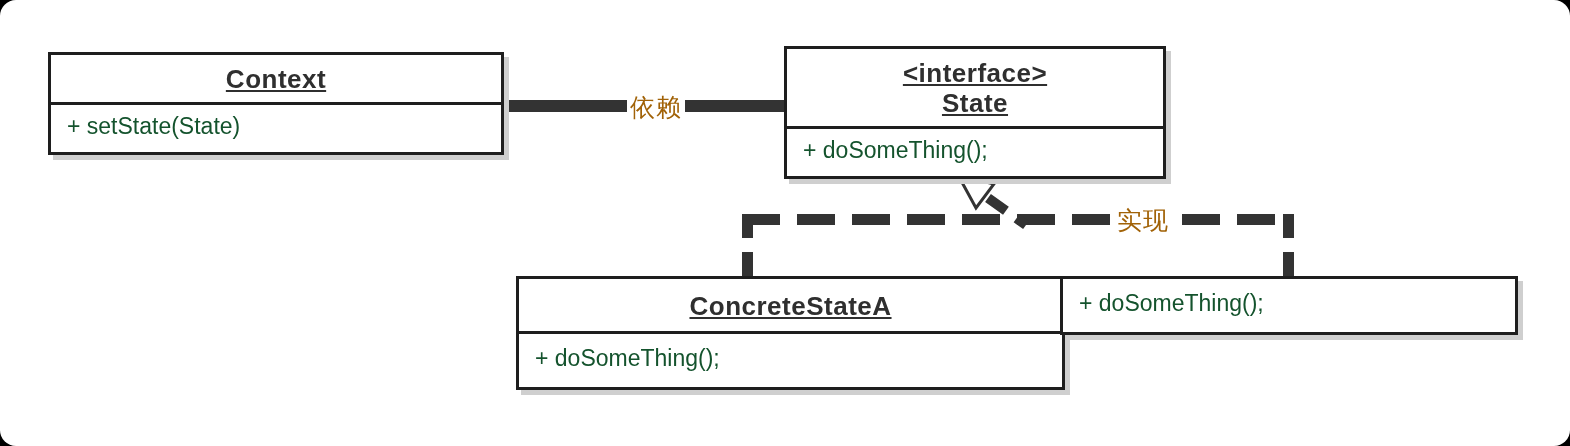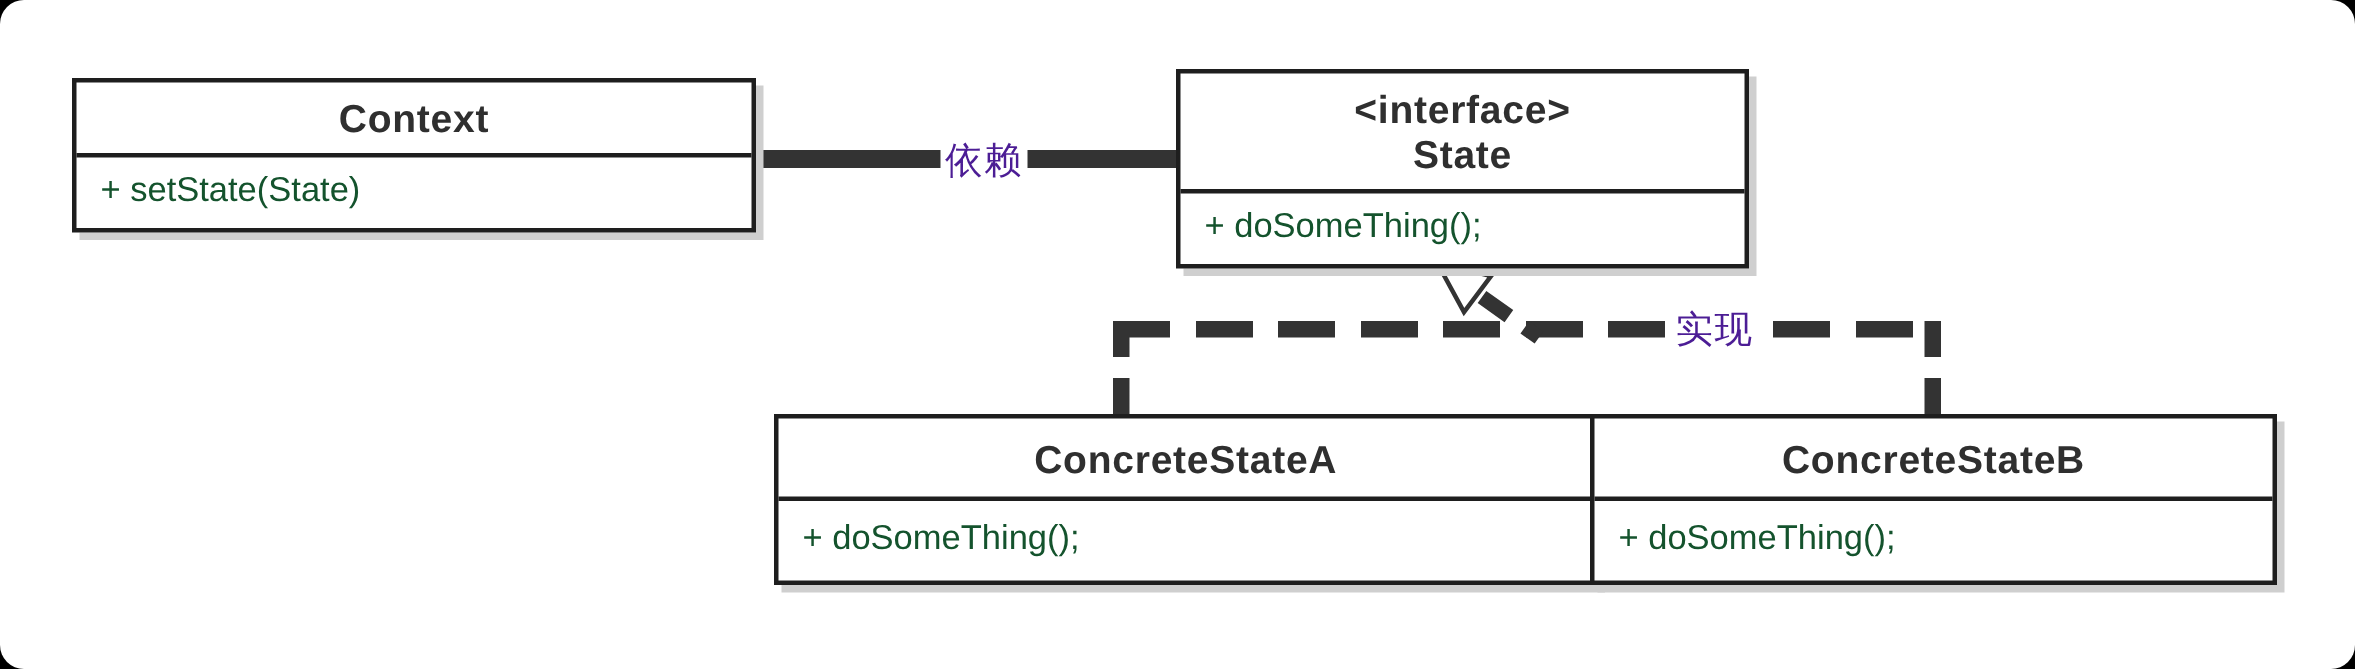--- a/index.html
+++ b/index.html
@@ -28,20 +28,21 @@
   }
   .uml-title {
     text-align: center;
     font-weight: 700;
     font-size: 26px;
     color: #2f2f2f;
     padding: 9px 6px 8px;
     border-bottom: 3px solid #1e1e1e;
     line-height: 30px;
     letter-spacing: 0.5px;
+    text-decoration: underline;
   }
   .uml-methods {
     padding: 7px 16px 11px;
   }
   .uml-method {
     font-size: 23px;
     color: #14532d;
     line-height: 29px;
     white-space: pre;
   }
@@ -97,21 +98,21 @@
   .rel-arrow polygon {
     fill: #ffffff;
     stroke: #333333;
     stroke-width: 3;
   }
 
   
   .edge-label {
     position: absolute;
     background: #ffffff;
-    color: #4c1d95;
+    color: #a16207;
     font-size: 25px;
     font-weight: 400;
     line-height: 27px;
     padding: 1px 3px;
     z-index: 3;
     letter-spacing: 1px;
   }
   .dep-label { left: 627px; top: 93px; }
   .rel-label { left: 1114px; top: 206px; }
 </style>
@@ -150,19 +151,18 @@
   </div>
 
   <div class="uml-class csa">
     <div class="uml-title">ConcreteStateA</div>
     <div class="uml-methods">
       <div class="uml-method">+ doSomeThing();</div>
     </div>
   </div>
 
   <div class="uml-class csb">
-    <div class="uml-title">ConcreteStateB</div>
     <div class="uml-methods">
       <div class="uml-method">+ doSomeThing();</div>
     </div>
   </div>
 
 </div>
 
 </body></html>

